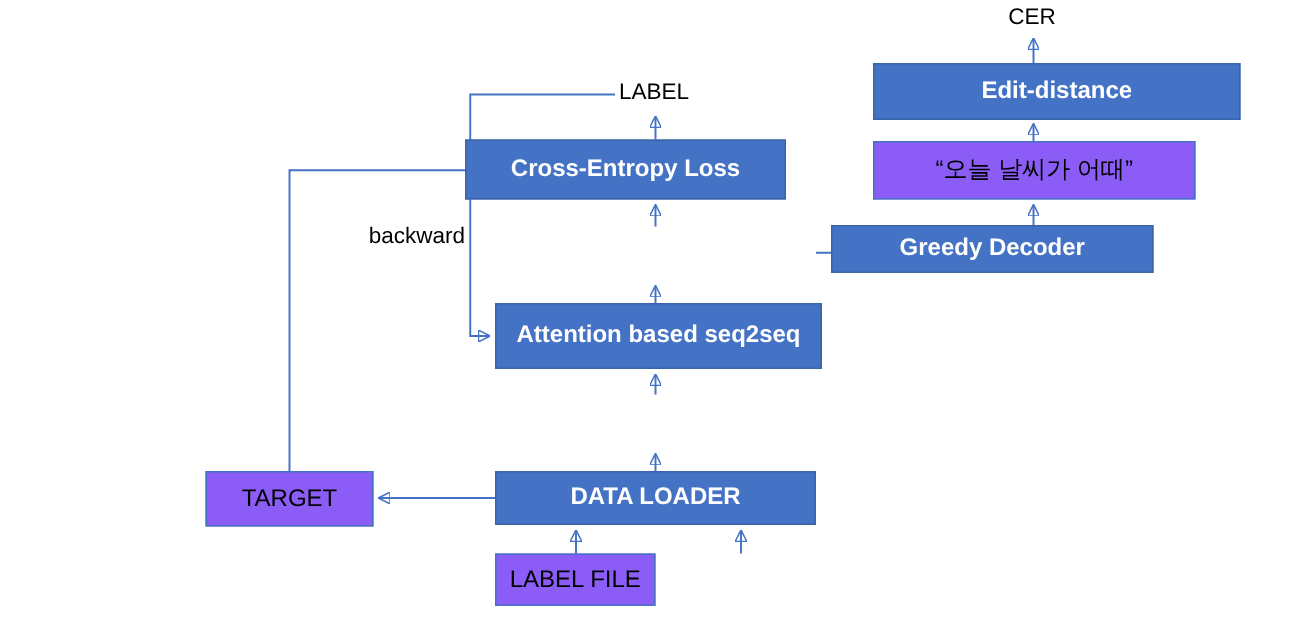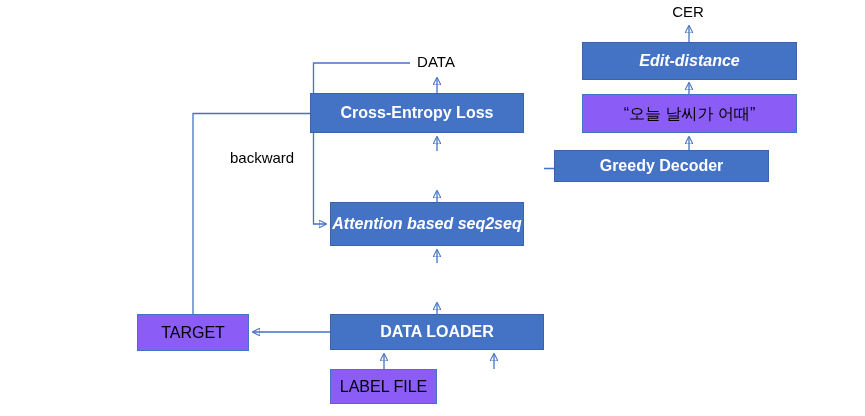--- a/index.html
+++ b/index.html
@@ -48,34 +48,34 @@
   }
   #connector-layer path {
     fill: none;
     stroke: #4472C4;
     stroke-width: 1.3;
   }
 
   
   #n-cross-entropy   { left: 310px; top:  93px; width: 214px; height: 40px; }
   #n-label-score     { left: 330px; top: 151px; width: 214px; height: 36px; }
-  #n-attention       { left: 330px; top: 202px; width: 194px; height: 44px; font-style: italic; }
+  #n-attention       { left: 330px; top: 202px; width: 218px; height: 44px; }
   #n-input-feature   { left: 330px; top: 263px; width: 214px; height: 36px; }
   #n-data-loader     { left: 330px; top: 314px; width: 214px; height: 36px; }
   #n-label-file      { left: 330px; top: 369px; width: 107px; height: 35px; }
   #n-wav-file        { left: 443px; top: 369px; width: 102px; height: 35px; }
   #n-target          { left: 137px; top: 314px; width: 112px; height: 37px; }
-  #n-edit-distance   { left: 582px; top:  42px; width: 215px; height: 38px; font-style: italic; }
+  #n-edit-distance   { left: 582px; top:  42px; width: 245px; height: 38px; }
   #n-decoded-text    { left: 582px; top:  94px; width: 215px; height: 39px; }
   #n-greedy-decoder  { left: 554px; top: 150px; width: 215px; height: 32px; }
 
   
   #l-cer      { left: 650px; top:   3px; width: 76px; text-align: center; }
   #l-loss     { left: 398px; top:  53px; width: 76px; text-align: center; }
-  #l-backward { left: 230px; top: 149px; width: 80px; }
+  #l-backward { left: 230px; top: 149px; width: 80px; text-align: right; }
 </style>
 </head>
 <body>
 
 <div id="canvas">
 
   <svg id="connector-layer" viewBox="0 0 865 416" xmlns="http://www.w3.org/2000/svg">
     <defs>
       <marker id="arrow" viewBox="0 0 10 10" refX="9" refY="5" markerWidth="6" markerHeight="6" orient="auto-start-reverse">
         <path d="M0,0 L10,5 L0,10 Z" fill="#4472C4" stroke="none"></path>
@@ -91,21 +91,21 @@
     <path d="M384,369 L384,354" marker-end="url(#arrow)"></path>
     <path d="M494,369 L494,354" marker-end="url(#arrow)"></path>
     <path d="M330,332 L253,332" marker-end="url(#arrow)"></path>
     <path d="M544,168.5 L578,168.5" marker-end="url(#arrow)"></path>
     <path d="M689,150 L689,137" marker-end="url(#arrow)"></path>
     <path d="M689,94 L689,83" marker-end="url(#arrow)"></path>
     <path d="M689,42 L689,26" marker-end="url(#arrow)"></path>
   </svg>
 
   <div id="l-cer" class="floating-label">CER</div>
-  <div id="l-loss" class="floating-label">DATA</div>
+  <div id="l-loss" class="floating-label">LABEL</div>
   <div id="l-backward" class="floating-label">backward</div>
 
   <div id="n-cross-entropy" class="box filled">Cross-Entropy Loss</div>
   <div id="n-attention" class="box filled">Attention based seq2seq</div>
   <div id="n-data-loader" class="box filled">DATA LOADER</div>
   <div id="n-label-file" class="box outline">LABEL FILE</div>
   <div id="n-target" class="box outline">TARGET</div>
 
   <div id="n-edit-distance" class="box filled">Edit-distance</div>
   <div id="n-decoded-text" class="box outline">“오늘 날씨가 어때”</div>

